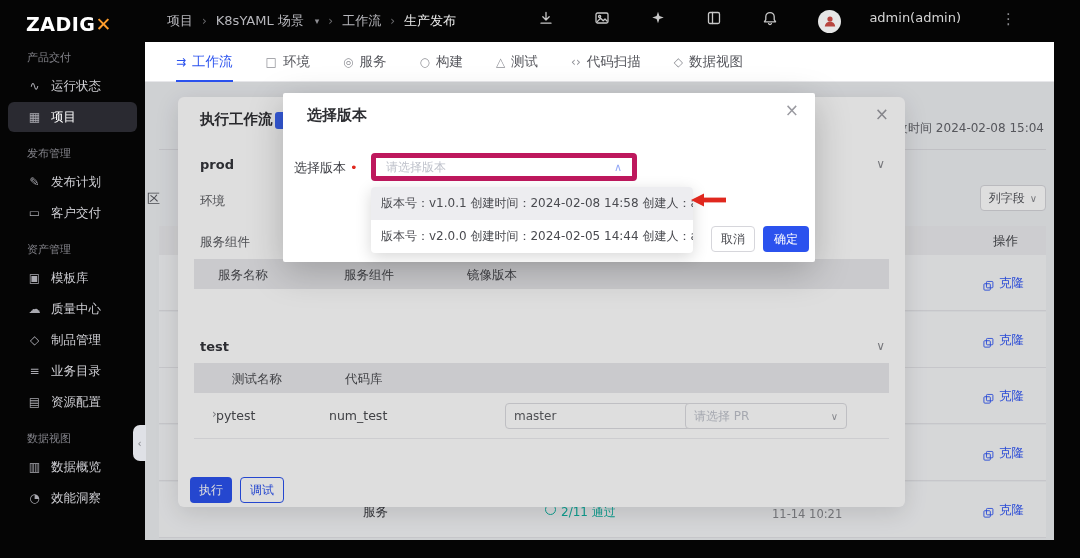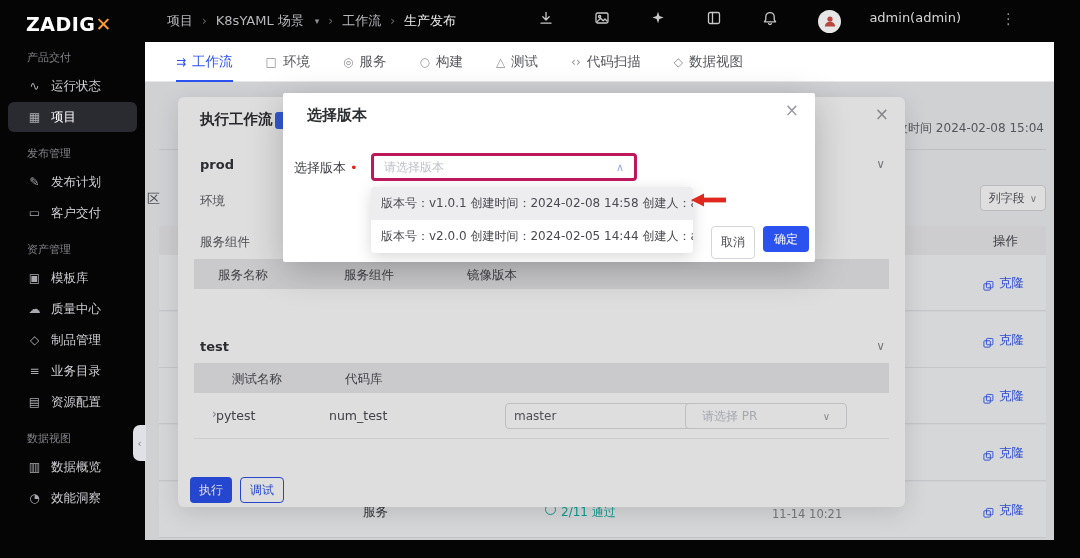--- a/index.html
+++ b/index.html
@@ -67,40 +67,40 @@
   .sec-chev{position:absolute;right:20px;font-size:12px;color:#8a8b90;cursor:pointer}
   .flabel{position:absolute;left:22px;font-size:12.5px;color:#5a5b60}
   .thead{position:absolute;left:16px;right:16px;height:30px;background:#e9e9ec;font-size:12.5px;color:#4a4b50}
   .thead span{position:absolute;top:8px}
   .trow{position:absolute;left:16px;right:16px;top:298px;height:44px;background:#fff;border-bottom:1px solid #ececef}
   .rtext{position:absolute;top:311px;font-size:12.5px;color:#4a4b50}
   .rchev{position:absolute;left:34px;top:310px;font-size:12px;color:#8a8b90;cursor:pointer}
   .inp{position:absolute;top:306px;height:26px;border:1px solid #dcdce0;border-radius:4px;background:#fff;
     font-size:12px;color:#5a5b60;padding:0 8px;font-family:inherit}
   .sel{position:absolute;top:306px;height:26px;border:1px solid #dcdce0;border-radius:4px;background:#fff;
-    font-size:12px;color:#bfc2cb;display:flex;align-items:center;padding:0 16px;cursor:pointer}
+    font-size:12px;color:#bfc2cb;display:flex;align-items:center;padding:0 8px;cursor:pointer}
   .sel .sv{margin-left:auto;color:#9b9ca2;font-size:10px}
   .btn{border-radius:4px;font-size:12px;font-family:inherit;cursor:pointer}
   .btn-run{position:absolute;left:12px;top:380px;width:42px;height:26px;background:#2b52ee;color:#fff;border:none}
   .btn-debug{position:absolute;left:62px;top:380px;width:44px;height:26px;background:#fff;color:#2b52ee;border:1px solid #2b52ee}
 
   
   .dim{position:absolute;inset:0;background:rgba(0,0,0,.13);z-index:20}
 
   
   .vmodal{position:absolute;left:138px;top:11px;width:532px;height:169px;background:#fff;border-radius:2px;
     box-shadow:0 10px 36px rgba(0,0,0,.22);z-index:30}
   .vm-title{position:absolute;left:24px;top:13px;font-size:15px;font-weight:700;color:#2e2f33}
   .vm-close{position:absolute;right:16px;top:7px;font-size:17px;color:#9a9aa0;cursor:pointer}
   .vm-label{position:absolute;left:11px;top:66px;font-size:13px;color:#3f4046}
   .req-dot{color:#e0281e;margin-left:4px}
-  .vm-select{position:absolute;left:88px;top:60px;width:266px;height:28px;border:3px solid #be185d;border-radius:4px;
+  .vm-select{position:absolute;left:88px;top:60px;width:266px;height:28px;border:5px solid #be185d;border-radius:4px;
     background:#fff;display:flex;align-items:center;padding:0 10px;font-size:12px;color:#bfc2cb;cursor:pointer}
   .vm-chev{margin-left:auto;color:#93a8f6;font-size:11px}
-  .vm-cancel{position:absolute;left:428px;top:133px;width:44px;height:33px;background:#fff;border:1px solid #d6d6db;color:#4a4b50}
+  .vm-cancel{position:absolute;left:428px;top:133px;width:44px;height:26px;background:#fff;border:1px solid #d6d6db;color:#4a4b50}
   .vm-ok{position:absolute;left:480px;top:133px;width:46px;height:26px;background:#2b52ee;border:none;color:#fff}
   .vm-panel{position:absolute;left:88px;top:94px;width:322px;background:#fff;border-radius:4px;
     box-shadow:0 4px 16px rgba(0,0,0,.16);overflow:hidden;z-index:31}
   .vm-opt{height:33px;line-height:33px;padding:0 10px;font-size:12px;color:#4a4b50;white-space:nowrap;cursor:pointer}
   .vm-opt.hl{background:#ededf0}
   .red-arrow{position:absolute;left:408px;top:100px;z-index:32}
 
   
   .edge-handle{position:absolute;left:133px;top:425px;width:13px;height:36px;background:#dfe1e6;
     border-radius:7px 0 0 7px;z-index:4;display:flex;align-items:center;justify-content:center;

